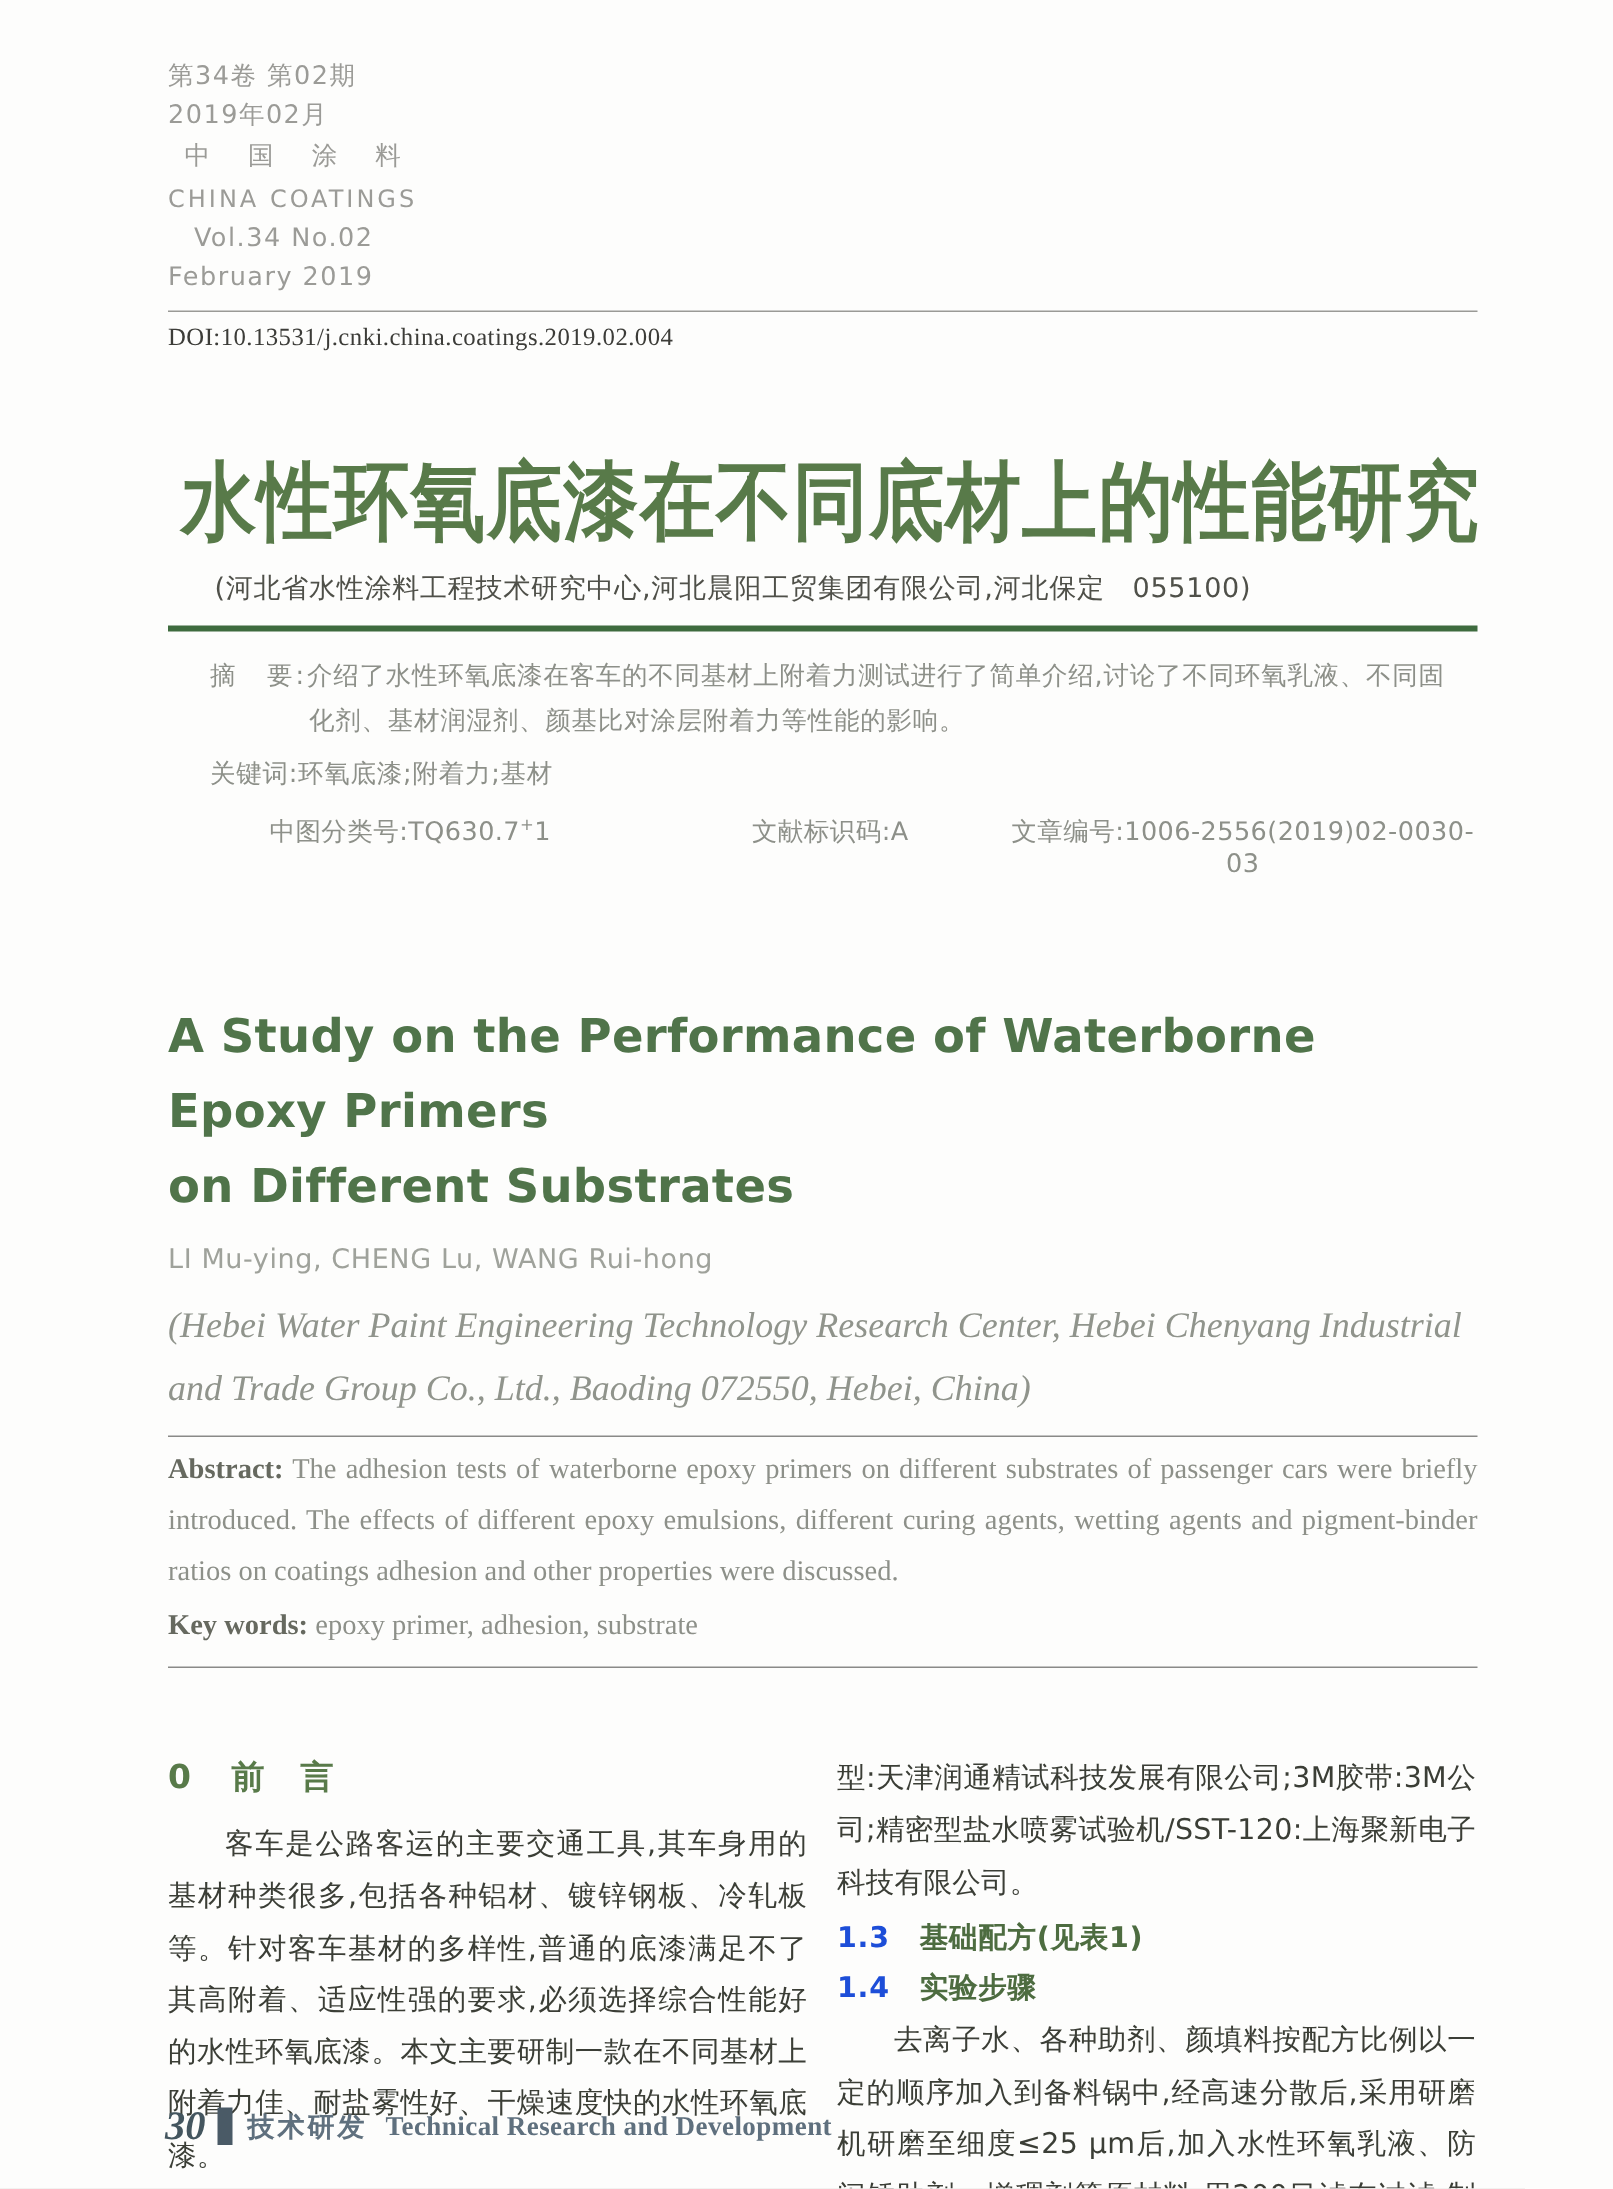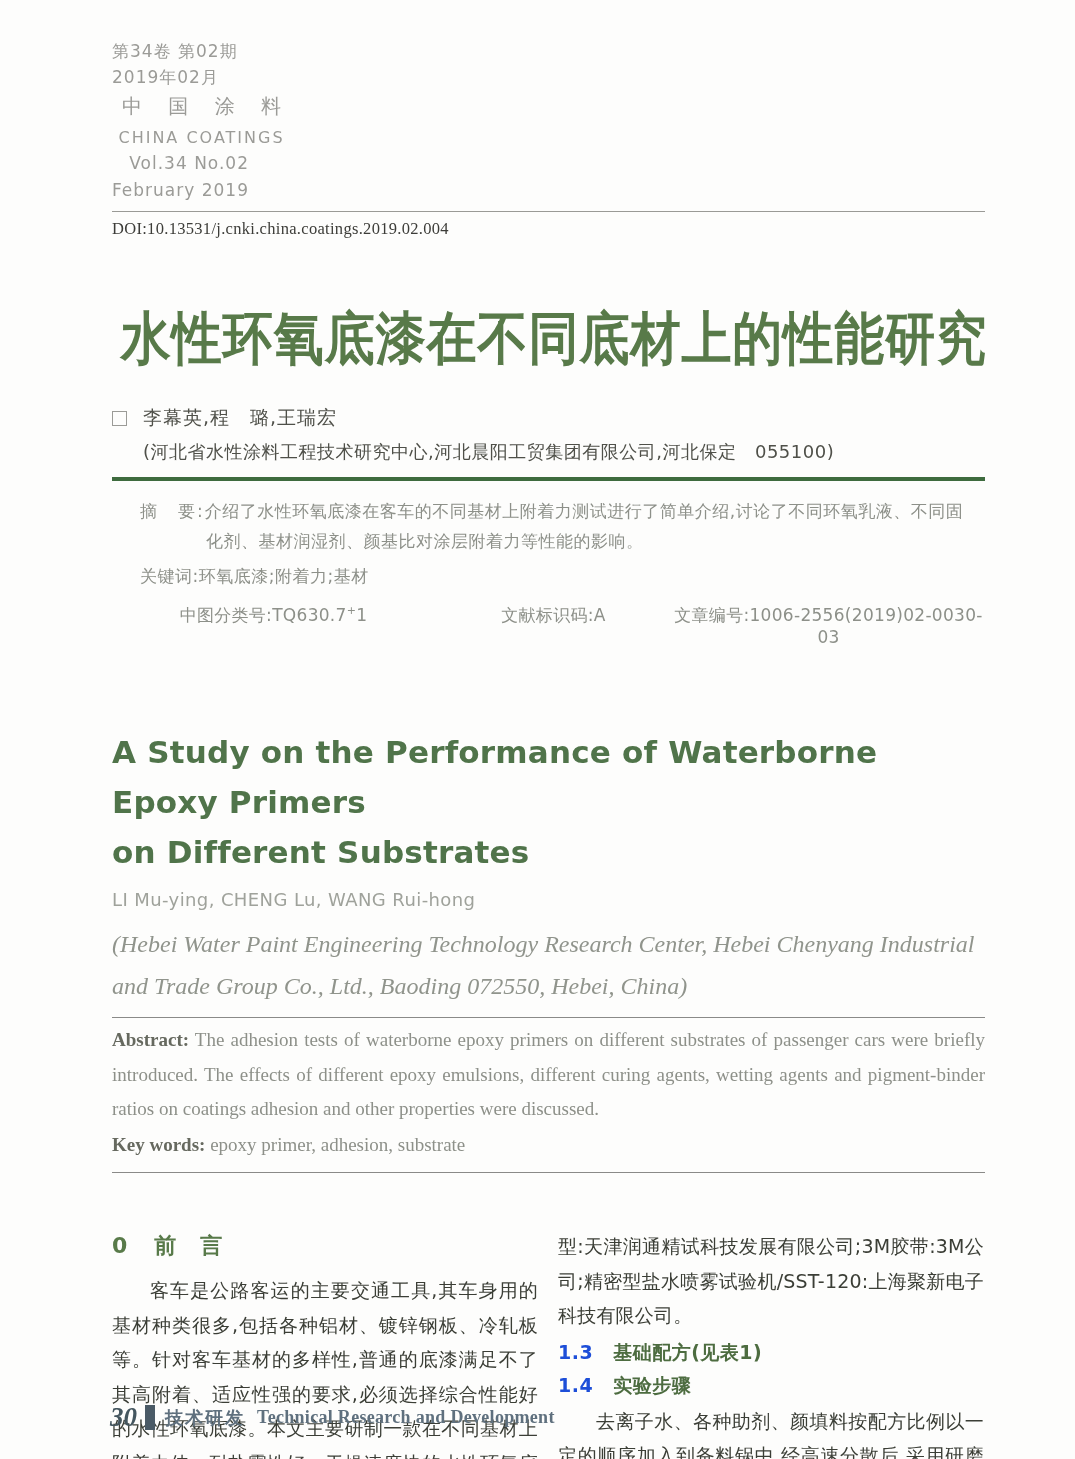--- a/index.html
+++ b/index.html
@@ -10,21 +10,21 @@
     background:#fdfdfc;
     margin:0 auto;
     padding:38px 90px 0 112px;
     font-family:"DejaVu Sans","Liberation Sans",sans-serif;
     overflow:hidden;
   }
   
   .jheader { display:flex; justify-content:space-between; align-items:flex-start; color:#9b9b97;flex-direction:column; }
   .jheader .col { line-height:1.55; font-size:17px; letter-spacing:1px; }
   .jheader .col.center { text-align:center; }
-  .jheader .cn-name { font-size:20px; letter-spacing:10px; padding-left:10px; }
+  .jheader .cn-name { font-size:17px; letter-spacing:10px; padding-left:10px; }
   .jheader .en-name { font-size:16px; letter-spacing:2px; margin-top:4px; }
   .jheader .col.right { text-align:right; }
   .header-rule { border-top:1px solid #9a9a96; margin-top:8px; }
   .doi { font-family:"Liberation Serif",serif; font-size:16.5px; color:#3c3c38; margin-top:7px; letter-spacing:0.3px; }
 
   
   .cn-title-wrap { margin-top:66px; text-align:center; height:70px; }
   .cn-title {
     display:inline-block;
     font-size:51px; font-weight:900; color:#587a49;
@@ -96,24 +96,20 @@
       <div>Vol.34  No.02</div>
       <div>February  2019</div>
     </div>
   </div>
   <div class="header-rule"></div>
   <div class="doi">DOI:10.13531/j.cnki.china.coatings.2019.02.004</div>
 
   <div class="cn-title-wrap">
     <span class="cn-title">水性环氧底漆在不同底材上的性能研究</span>
   </div>
-  <div class="authors-row">
-    <span class="author-box"></span>
-    <span>李幕英,程　璐,王瑞宏</span>
-  </div>
   <div class="affiliation-cn">(河北省水性涂料工程技术研究中心,河北晨阳工贸集团有限公司,河北保定　055100)</div>
   <div class="green-rule"></div>
 
   <div class="abstract-cn"><span class="lbl">摘　要:</span><span>介绍了水性环氧底漆在客车的不同基材上附着力测试进行了简单介绍,讨论了不同环氧乳液、不同固化剂、基材润湿剂、颜基比对涂层附着力等性能的影响。</span></div>
   <div class="keywords-cn"><span>关键词:</span><span>环氧底漆;附着力;基材</span></div>
 
   <div class="clc-row">
     <span class="i1"><span>中图分类号:</span><span>TQ630.7</span><sup class="small">+</sup><span>1</span></span>
     <span class="i2"><span>文献标识码:</span><span>A</span></span>
     <span class="i3"><span>文章编号:</span><span>1006-2556(2019)02-0030-03</span></span>

